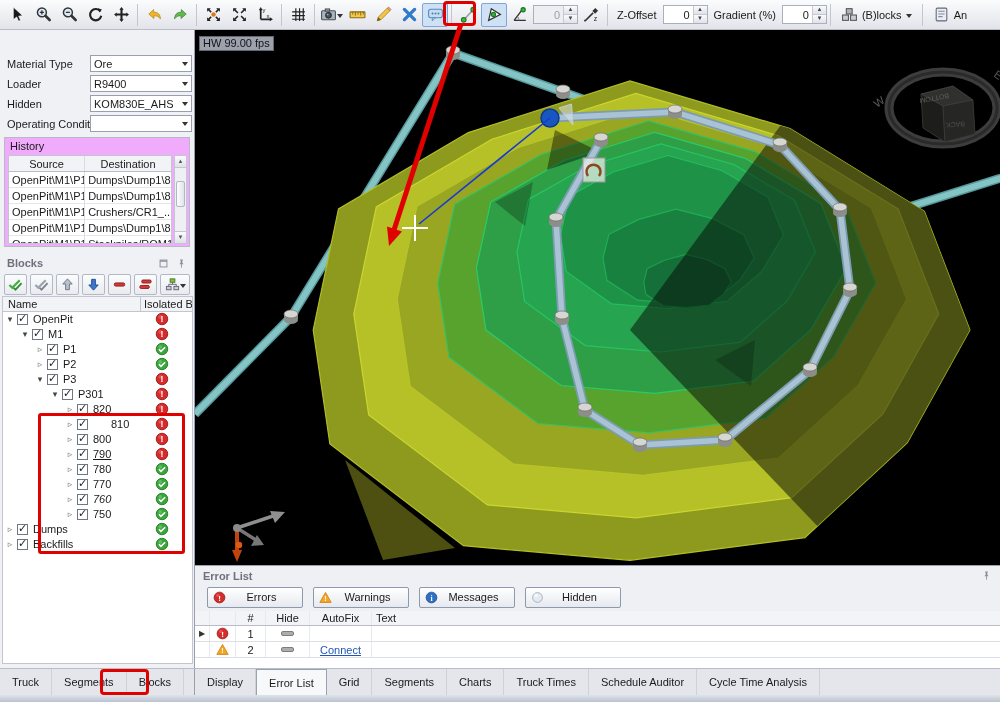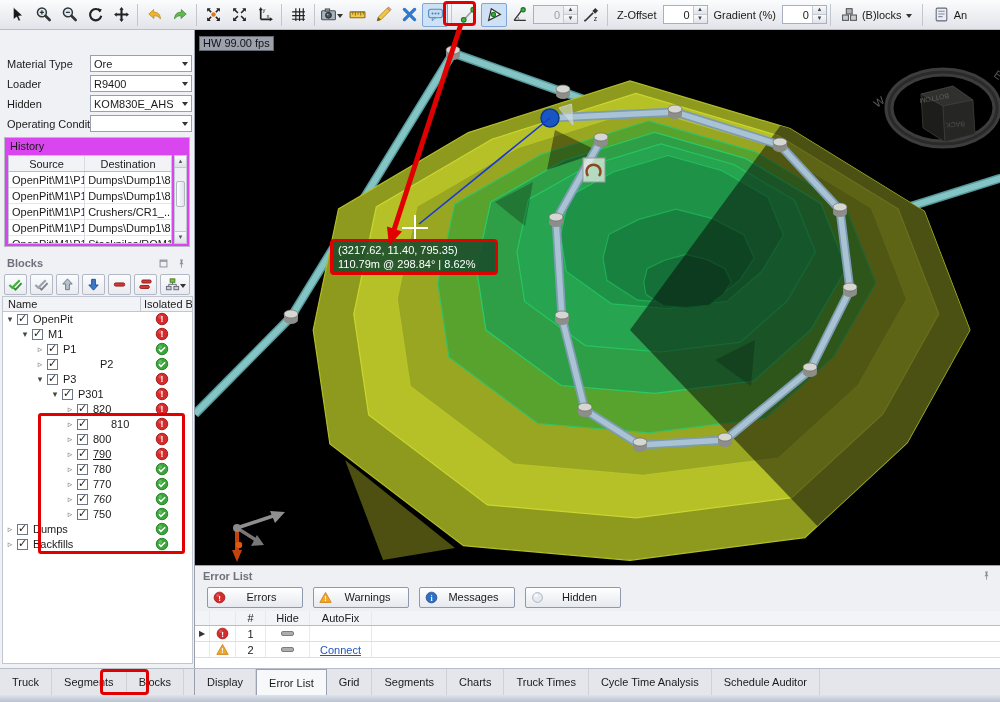--- a/index.html
+++ b/index.html
@@ -24,21 +24,21 @@
 
 #left-panel{position:absolute;left:0;top:30px;width:195px;height:638px;background:#f0f1f5;border-right:1px solid #9aa0ab}
 .panel-header{position:absolute;left:0;width:100%;height:20px;display:flex;align-items:center;padding:0 7px;color:#70707c;font-weight:bold}
 .ph-icons{margin-left:auto;display:flex;gap:7px;align-items:center}
 .ph-icons svg{width:11px;height:11px}
 .rfield{position:absolute;left:7px;right:6px;height:17px;display:flex;align-items:center}
 .combo{position:absolute;left:83px;width:102px;height:17px;background:#fff;border:1px solid #98a0b0;display:flex;align-items:center}
 .combo .cval{flex:1;padding:0 3px;white-space:nowrap;overflow:hidden}
 .cdrop{width:13px;height:100%;display:flex;align-items:center;justify-content:center}
 .cdrop::after{content:'';border:3.5px solid transparent;border-top:4px solid #333;margin-top:4px}
-#history-box{position:absolute;left:4px;top:107px;width:186px;height:110px;border:1px solid #b6bac4;background:#d946ef}
+#history-box{position:absolute;left:4px;top:107px;width:186px;height:110px;border:1px solid #b6bac4;background:#f0abfc}
 #hist-title{padding:2px 5px}
 #hist-grid{position:absolute;left:3px;top:17px;right:17px;bottom:2px;background:#fff;border:1px solid #c2c6d0;overflow:hidden}
 .hrow{display:flex;height:16px;border-bottom:1px solid #e4e6ec}
 .hrow.hhead{background:#f2f3f6;border-bottom:1px solid #b9bdc7}
 .hrow.hhead .hcell{justify-content:center}
 .hcell{padding:1px 3px;white-space:nowrap;overflow:hidden;border-right:1px solid #d8dbe2;display:flex;align-items:center}
 .hcell.c1{width:47%}
 .hcell.c2{flex:1;border-right:none}
 #hist-scroll{position:absolute;right:2px;top:17px;width:13px;bottom:2px;background:#eef0f4;border:1px solid #c2c6d0;display:flex;flex-direction:column}
 .sbtn{height:12px;background:linear-gradient(#fafbfc,#dfe2e8);border-bottom:1px solid #c2c6d0;font-size:6px;text-align:center;line-height:11px;color:#556;flex:none}
@@ -450,21 +450,21 @@
             <svg viewBox="0 0 16 16">
               <circle cx="8" cy="8" r="6.6" fill="#3aa63a" stroke="#1f7a1f"></circle>
               <circle cx="6" cy="5.5" r="2.2" fill="#7ac97a" opacity="0.6"></circle>
               <path d="M4.5 8.3l2.3 2.3L11.6 6" stroke="#fff" stroke-width="1.8" fill="none"></path>
             </svg>
           </span>
         </div>
         <div class="trow">
           <span class="twisty" style="left: 32px;">▹</span>
           <span class="cbx" style="left: 44px;"></span>
-          <span class="tlabel" style="left: 60px; margin-left: 37px;">P2</span>
+          <span class="tlabel" style="left: 60px;">P2</span>
           <span class="tstat">
             <svg viewBox="0 0 16 16">
               <circle cx="8" cy="8" r="6.6" fill="#3aa63a" stroke="#1f7a1f"></circle>
               <circle cx="6" cy="5.5" r="2.2" fill="#7ac97a" opacity="0.6"></circle>
               <path d="M4.5 8.3l2.3 2.3L11.6 6" stroke="#fff" stroke-width="1.8" fill="none"></path>
             </svg>
           </span>
         </div>
         <div class="trow">
           <span class="twisty" style="left: 32px; color: rgb(68, 68, 68);">▾</span>
@@ -706,24 +706,20 @@
           <polygon points="48,-16 33,-17 38,-5" fill="#8f8f8f"></polygon>
           <line x1="0" y1="0" x2="19" y2="12" stroke="#777" stroke-width="3.5"></line>
           <polygon points="27,17 14,18 20,7" fill="#777"></polygon>
           <line x1="0" y1="0" x2="0" y2="24" stroke="#c2430e" stroke-width="4"></line>
           <polygon points="0,34 -5,22 5,22" fill="#c2430e"></polygon>
           <circle cx="0" cy="0" r="4" fill="#8a8a8a"></circle>
           <circle cx="2" cy="17" r="3.2" fill="#e05a10"></circle>
         </g>
       </svg>
     <div id="fps">HW 99.00 fps</div>
-    <div id="tooltip">
-      <div>(3217.62, 11.40, 795.35)</div>
-      <div>110.79m @ 298.84° | 8.62%</div>
-    </div>
   </div>
 
   <div id="error-panel">
     <div id="error-title">
       <span>Error List</span>
       <svg viewBox="0 0 16 16">
           <path d="M6 2h4l-1 4 2 3H5l2-3z" fill="#8a8f9a"></path>
           <path d="M8 9v5" stroke="#8a8f9a" stroke-width="1.3"></path>
         </svg>
     </div>
@@ -758,20 +754,21 @@
           <span>Hidden</span>
         </div>
       </div>
     <div id="error-grid">
         <div class="erow ehead">
           <div class="ecell c-sel"></div>
           <div class="ecell c-icon"></div>
           <div class="ecell c-num">#</div>
           <div class="ecell c-hide">Hide</div>
           <div class="ecell c-fix">AutoFix</div>
+          <div class="ecell c-text">Text</div>
         </div>
         <div class="erow">
           <div class="ecell c-sel">
             <span class="selarrow">▶</span>
           </div>
           <div class="ecell c-icon">
             <svg viewBox="0 0 16 16">
               <circle cx="8" cy="8" r="6.6" fill="#d62b2b" stroke="#9e1515"></circle>
               <circle cx="6" cy="5.5" r="2.2" fill="#e96a6a" opacity="0.6"></circle>
               <text x="8" y="11.8" font-size="10" font-weight="bold" fill="#fff" text-anchor="middle" font-family="Liberation Sans,sans-serif">!</text>
@@ -808,22 +805,22 @@
         <div class="tab">Segments</div>
         <div class="tab">Blocks</div>
       </div>
     <div id="bottom-tabs">
         <div class="tab">Display</div>
         <div class="tab active">Error List</div>
         <div class="tab">Grid</div>
         <div class="tab">Segments</div>
         <div class="tab">Charts</div>
         <div class="tab">Truck Times</div>
+        <div class="tab">Schedule Auditor</div>
         <div class="tab">Cycle Time Analysis</div>
-        <div class="tab">Schedule Auditor</div>
       </div>
   </div>
   <div id="status-strip"></div>
 
   <div class="redbox" id="toolbar-redbox"></div>
   <div class="redbox" id="tab-redbox"></div>
   <svg id="annot" width="1000" height="702">
     <line x1="461" y1="24" x2="393" y2="233" stroke="#e10000" stroke-width="5"></line>
     <polygon points="389,246 402,231.5 387,226.5" fill="#e10000"></polygon>
   </svg>

